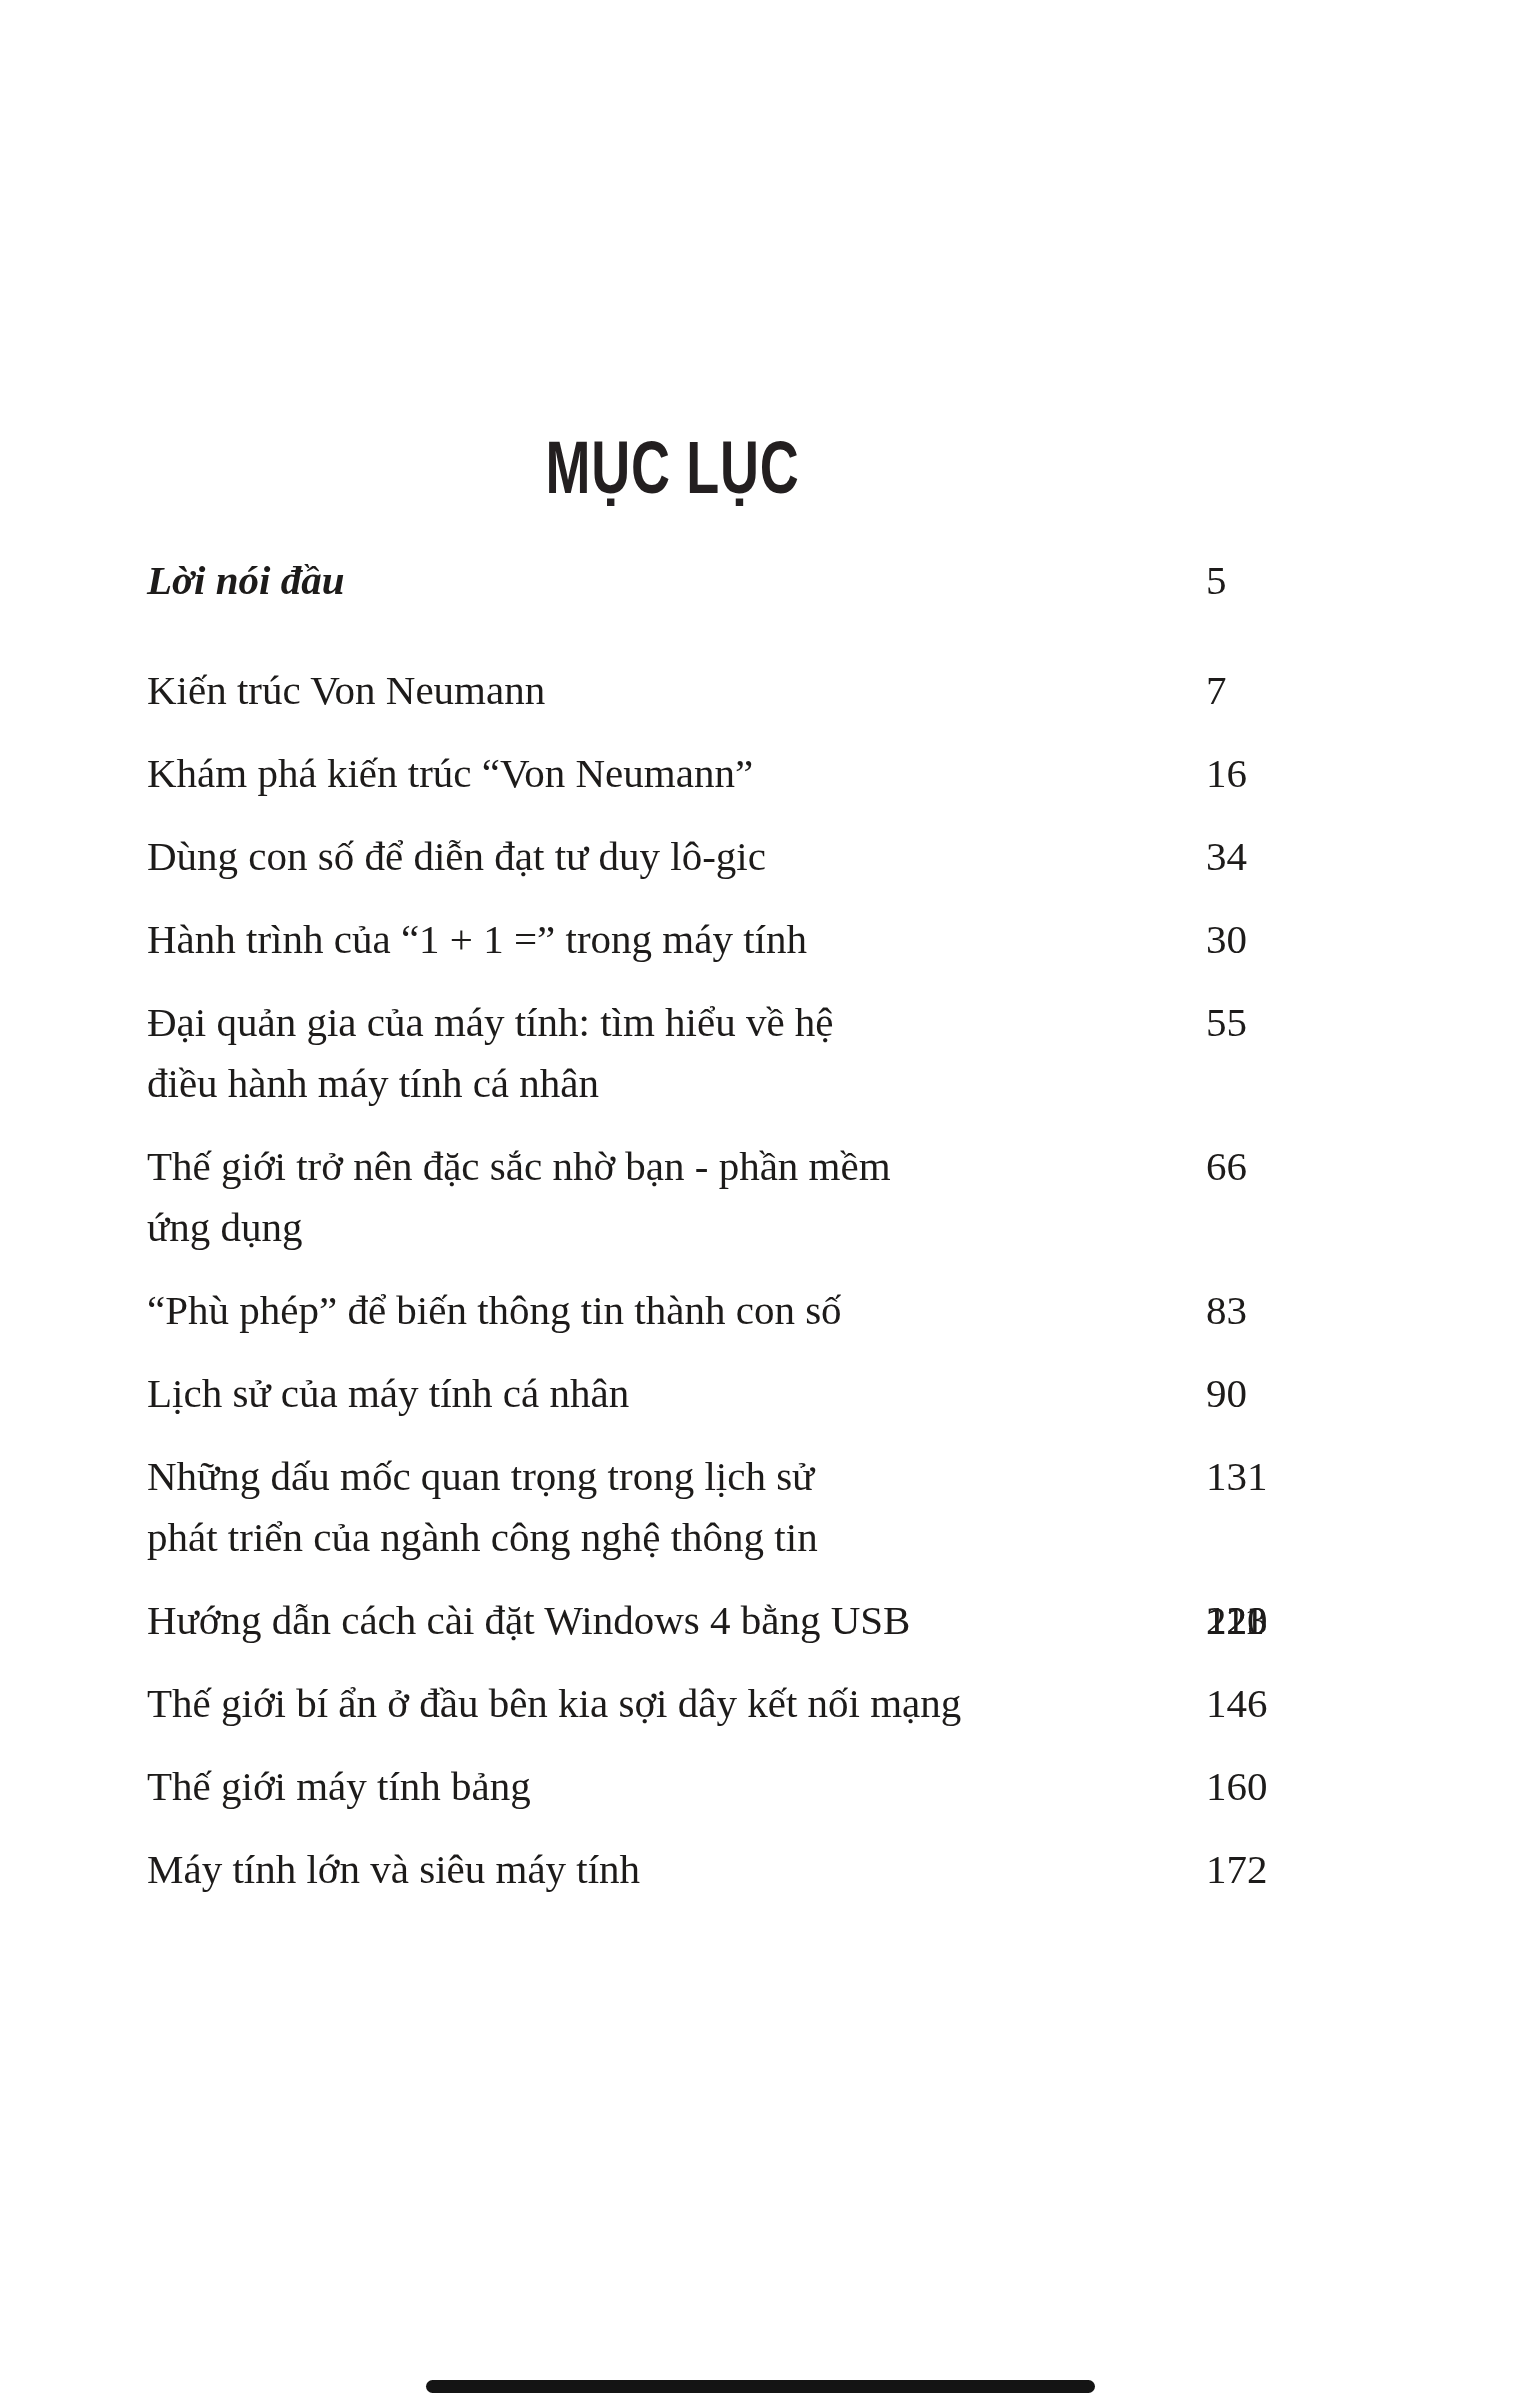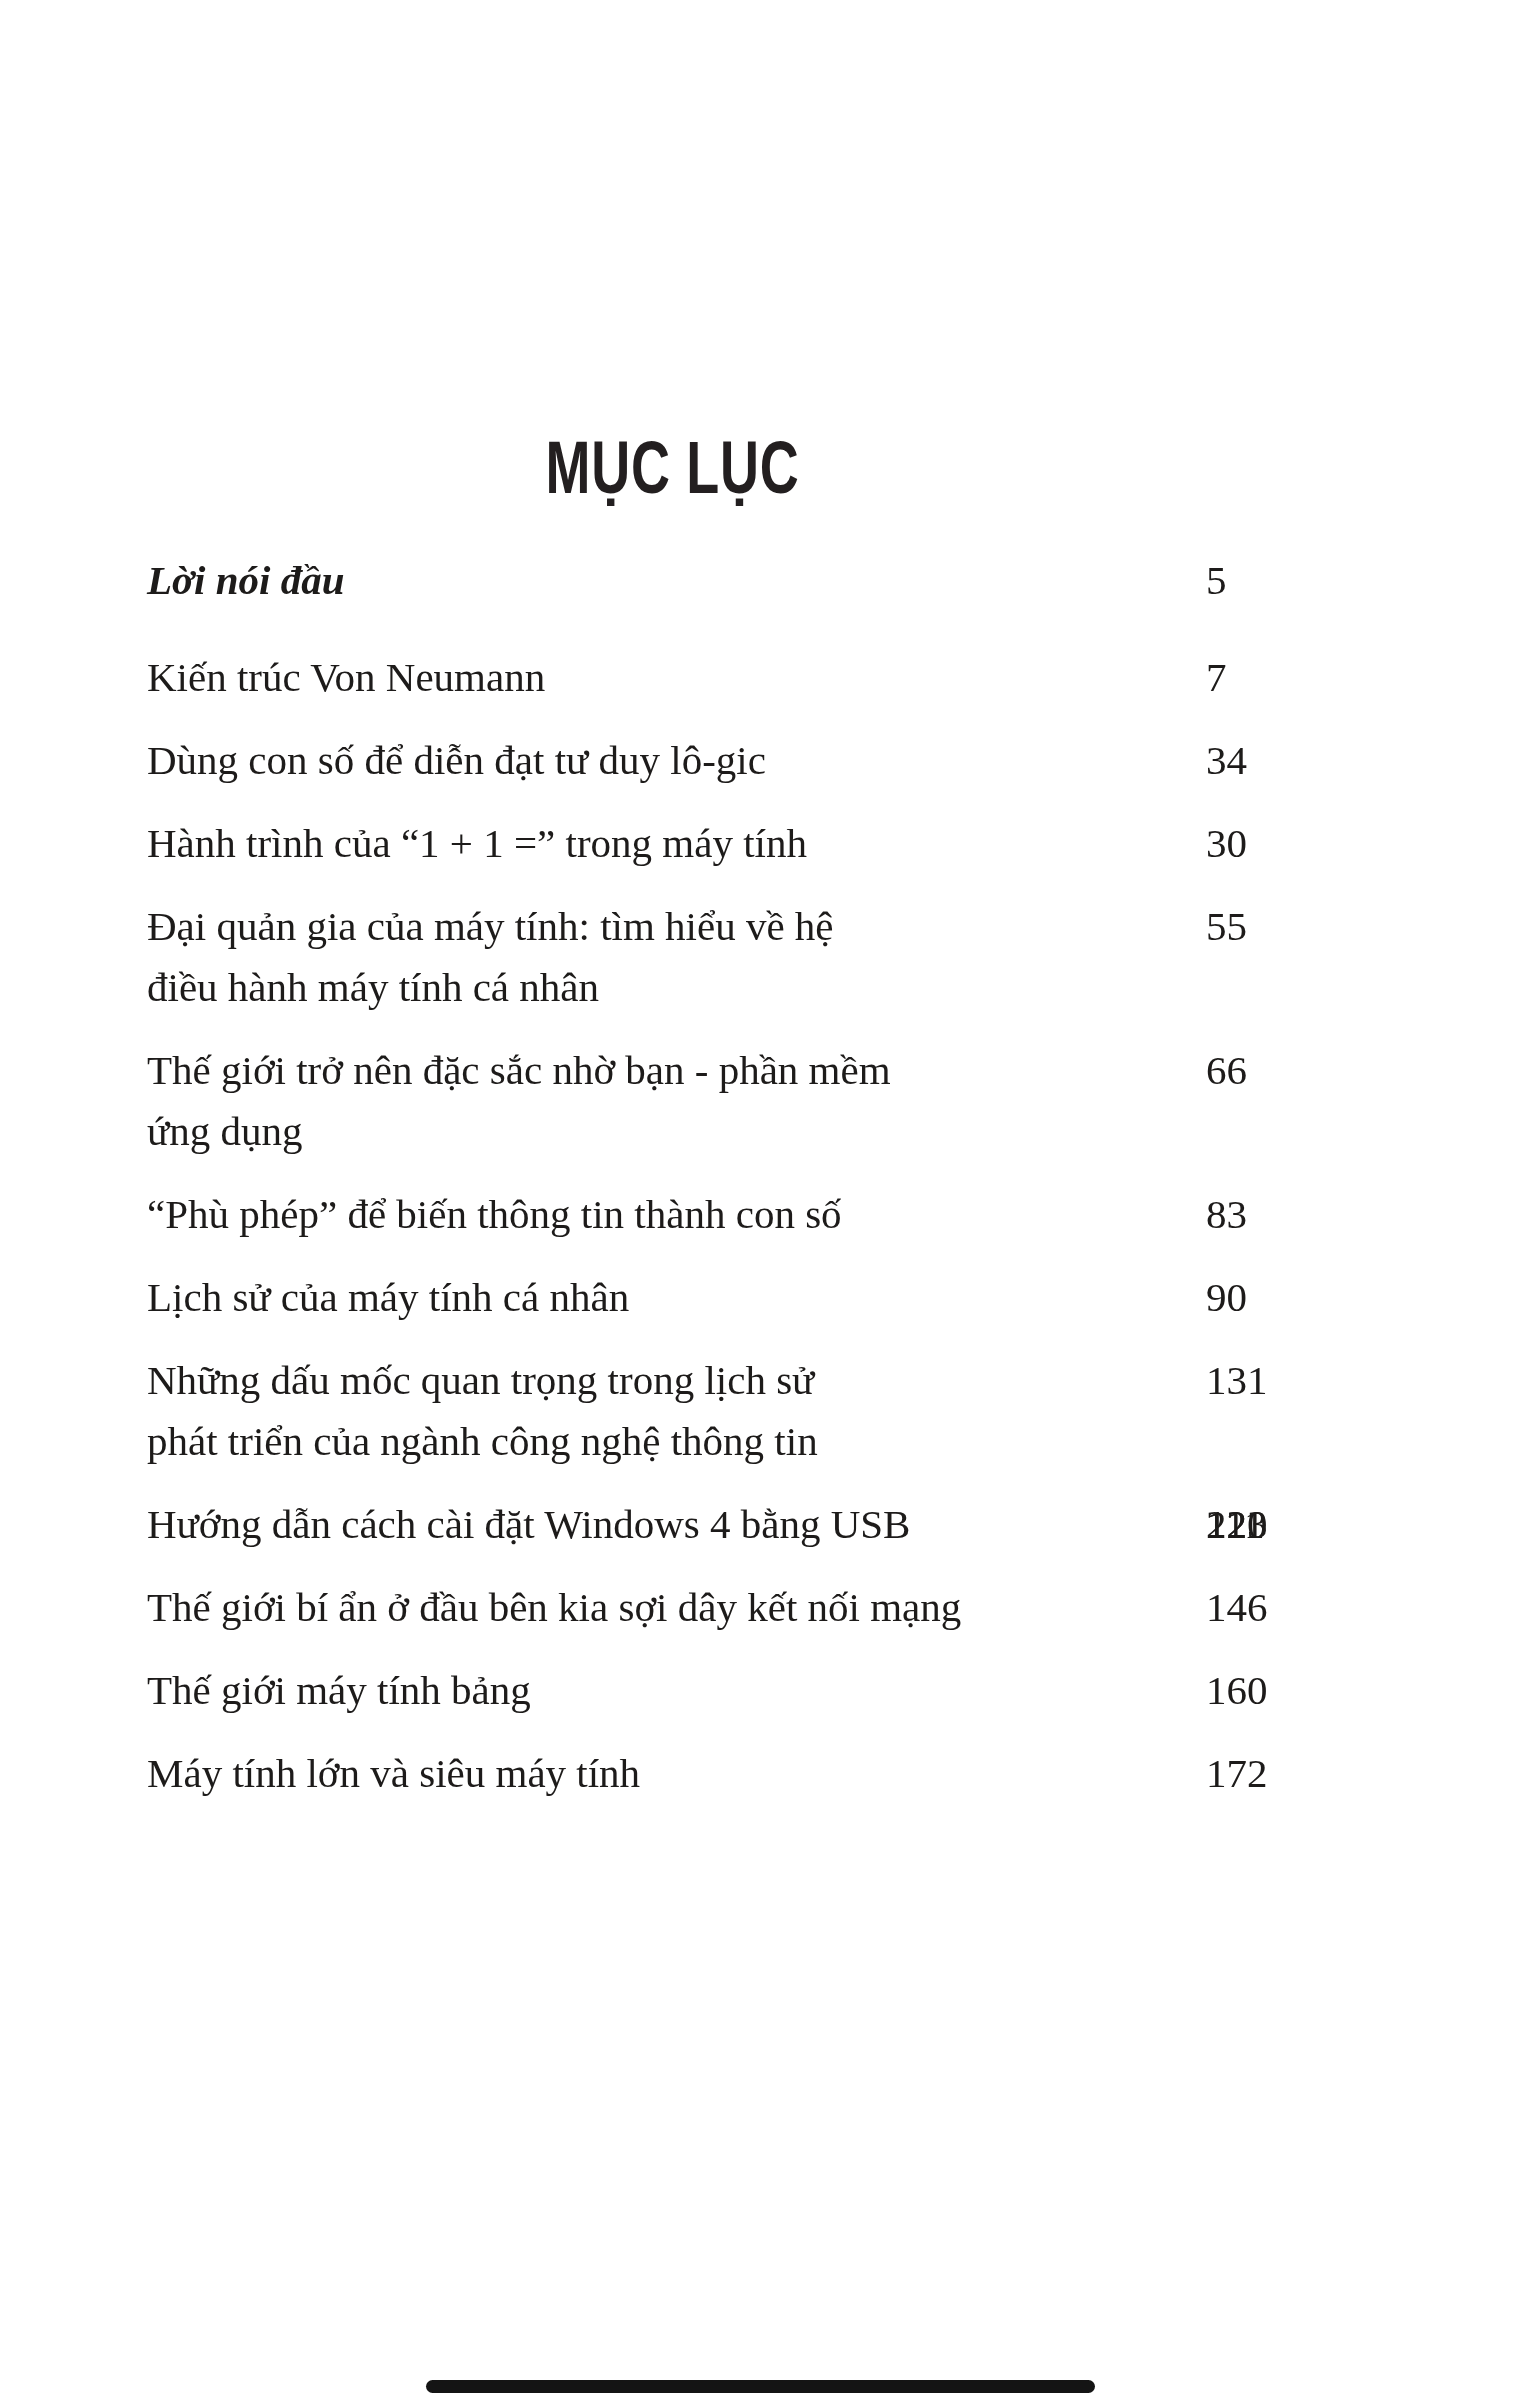--- a/index.html
+++ b/index.html
@@ -35,21 +35,21 @@
     font-size: 41px;
     line-height: 61px;
     white-space: pre-line;
   }
   .toc-row .entry-page {
     position: absolute;
     left: 1059px; top: 0;
     font-size: 41px;
     line-height: 61px;
   }
-  .toc-row.emphasis { margin-bottom: 36px; }
+  .toc-row.emphasis { margin-bottom: 49px; }
   .toc-row.emphasis .entry-title {
     font-weight: bold;
     font-style: italic;
   }
   .home-indicator {
     position: absolute;
     left: 426px; top: 2380px;
     width: 669px; height: 13px;
     border-radius: 7px;
     background: #141414;
@@ -66,20 +66,24 @@
   <div class="toc-row emphasis">
     <div class="entry-title">Lời nói đầu</div>
     <div class="entry-page">5</div>
   </div>
 
   <div class="toc-row">
     <div class="entry-title">Kiến trúc Von Neumann</div>
     <div class="entry-page">7</div>
   </div>
 
+  <div class="toc-row">
+    <div class="entry-title">Khám phá kiến trúc “Von Neumann”</div>
+    <div class="entry-page">16</div>
+  </div>
 
   <div class="toc-row">
     <div class="entry-title">Dùng con số để diễn đạt tư duy lô-gic</div>
     <div class="entry-page">34</div>
   </div>
 
   <div class="toc-row">
     <div class="entry-title">Hành trình của “1 + 1 =” trong máy tính</div>
     <div class="entry-page">30</div>
   </div>

